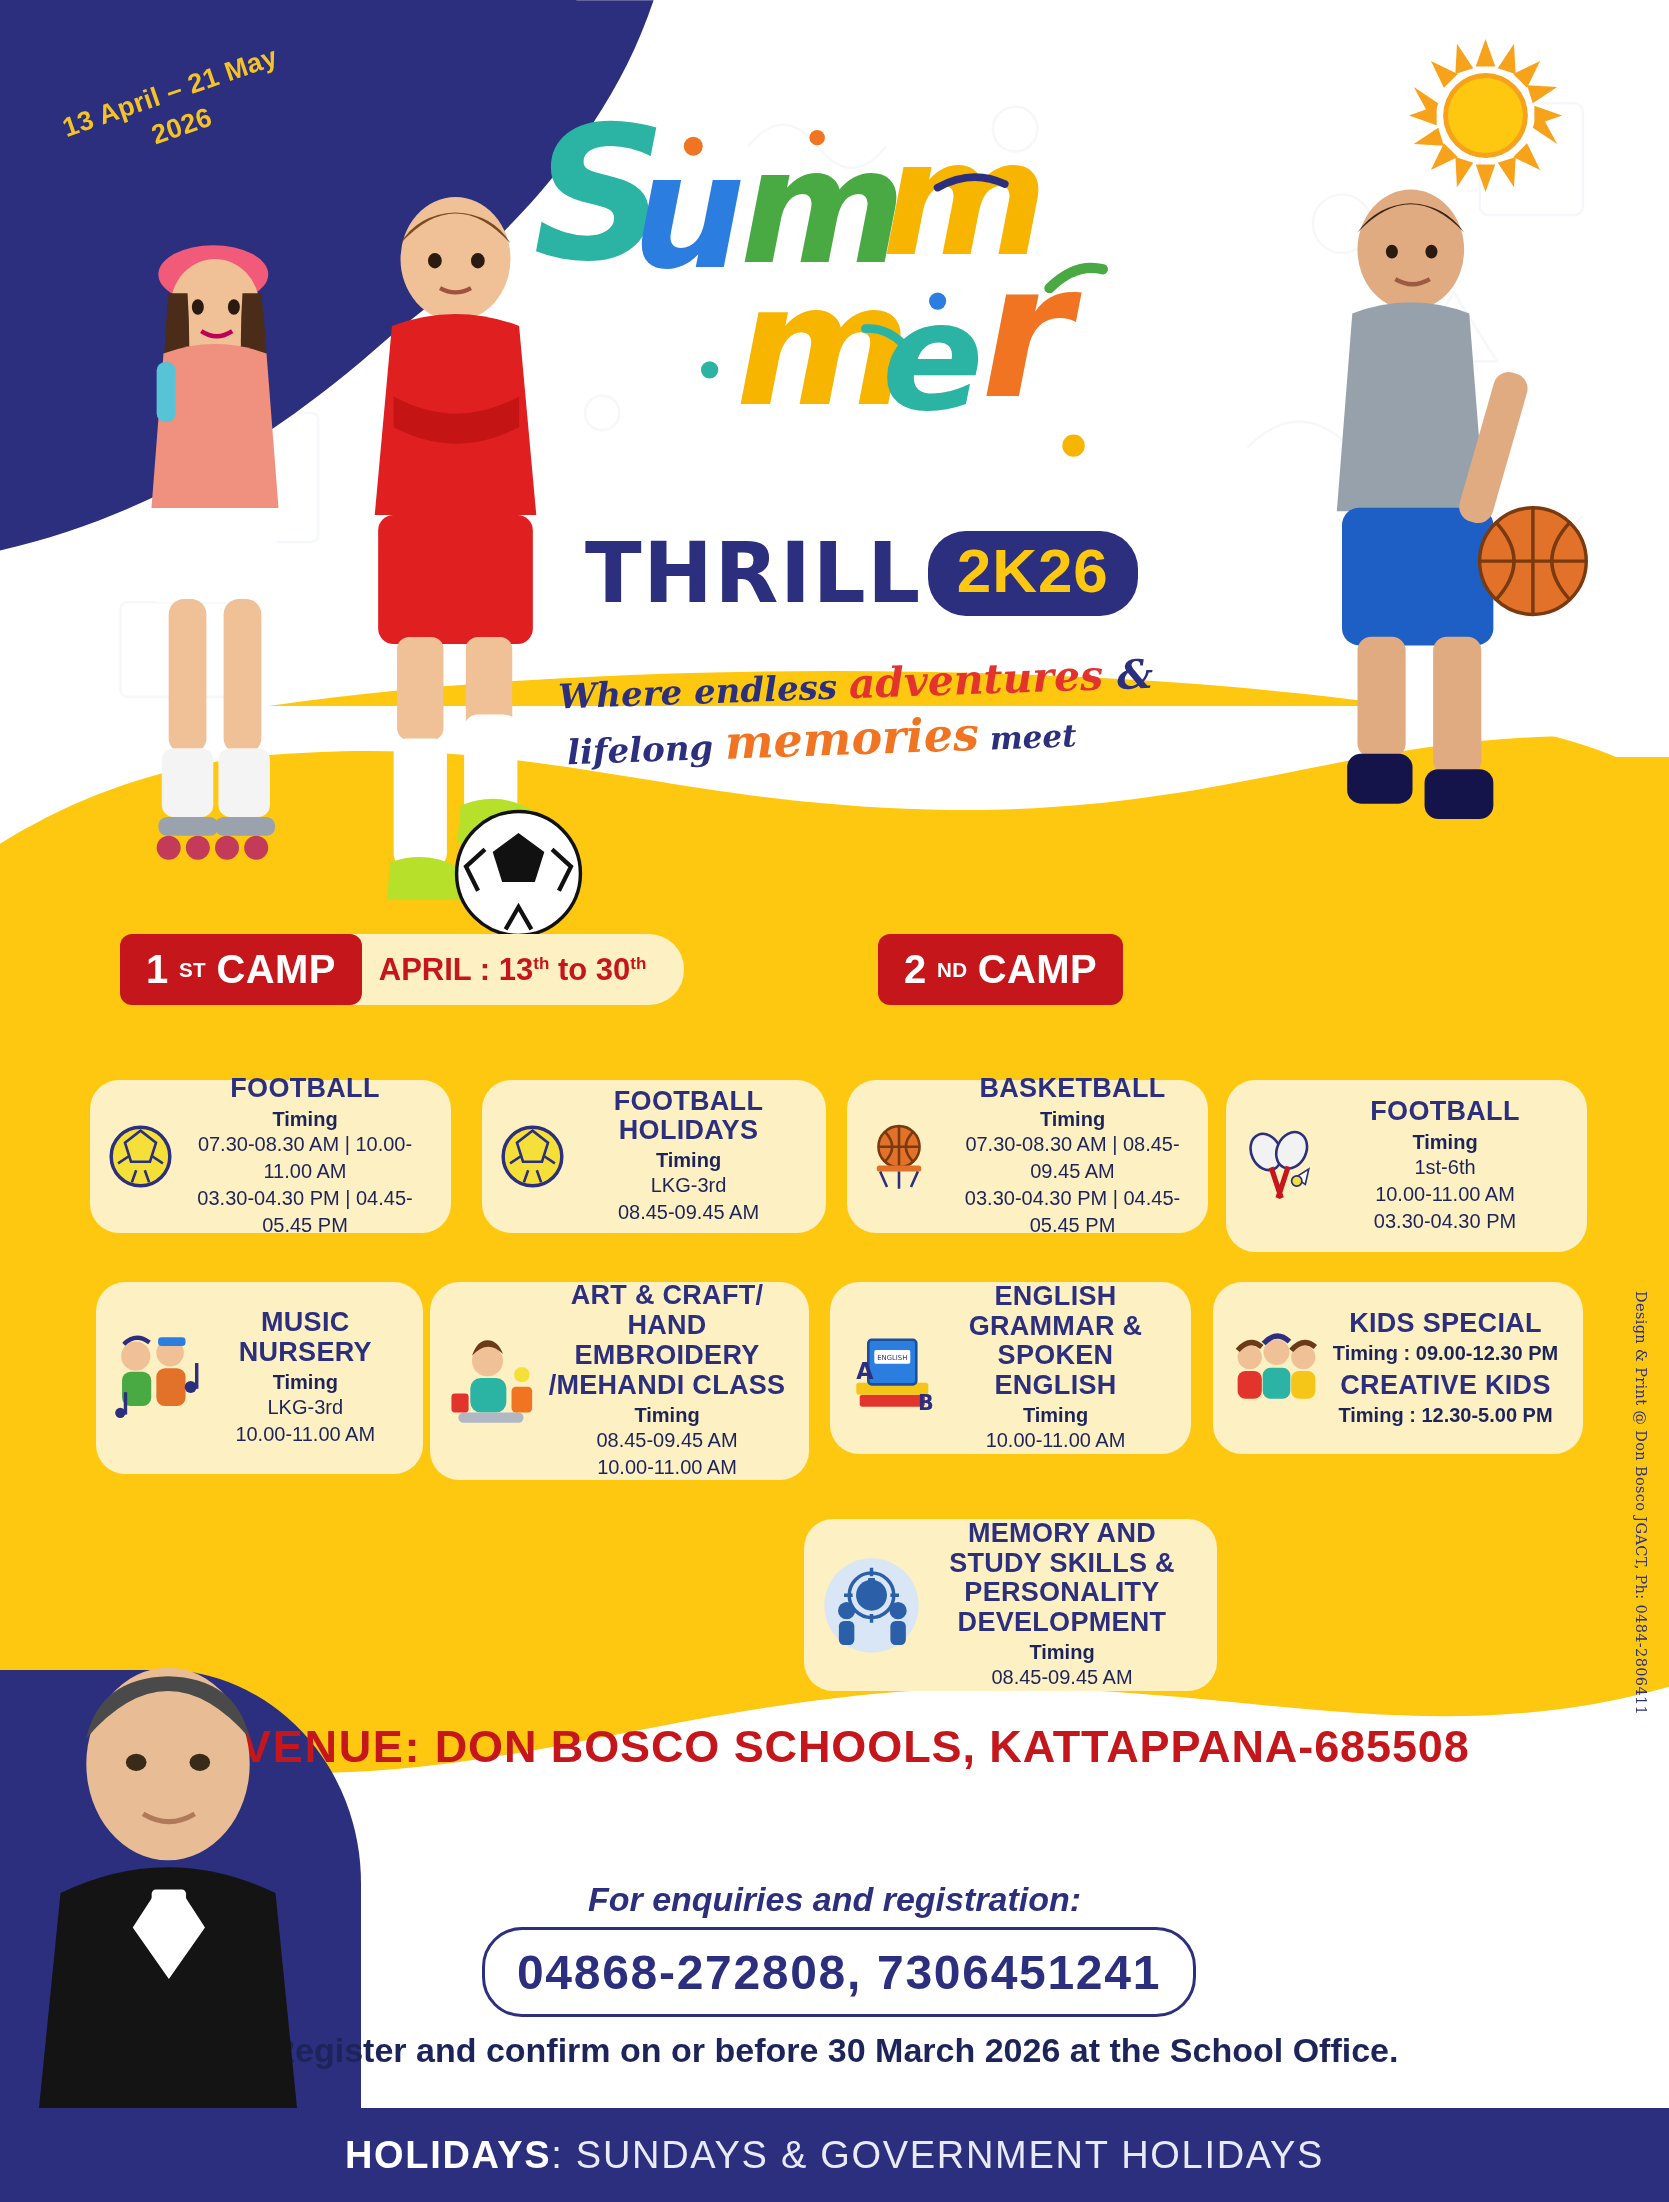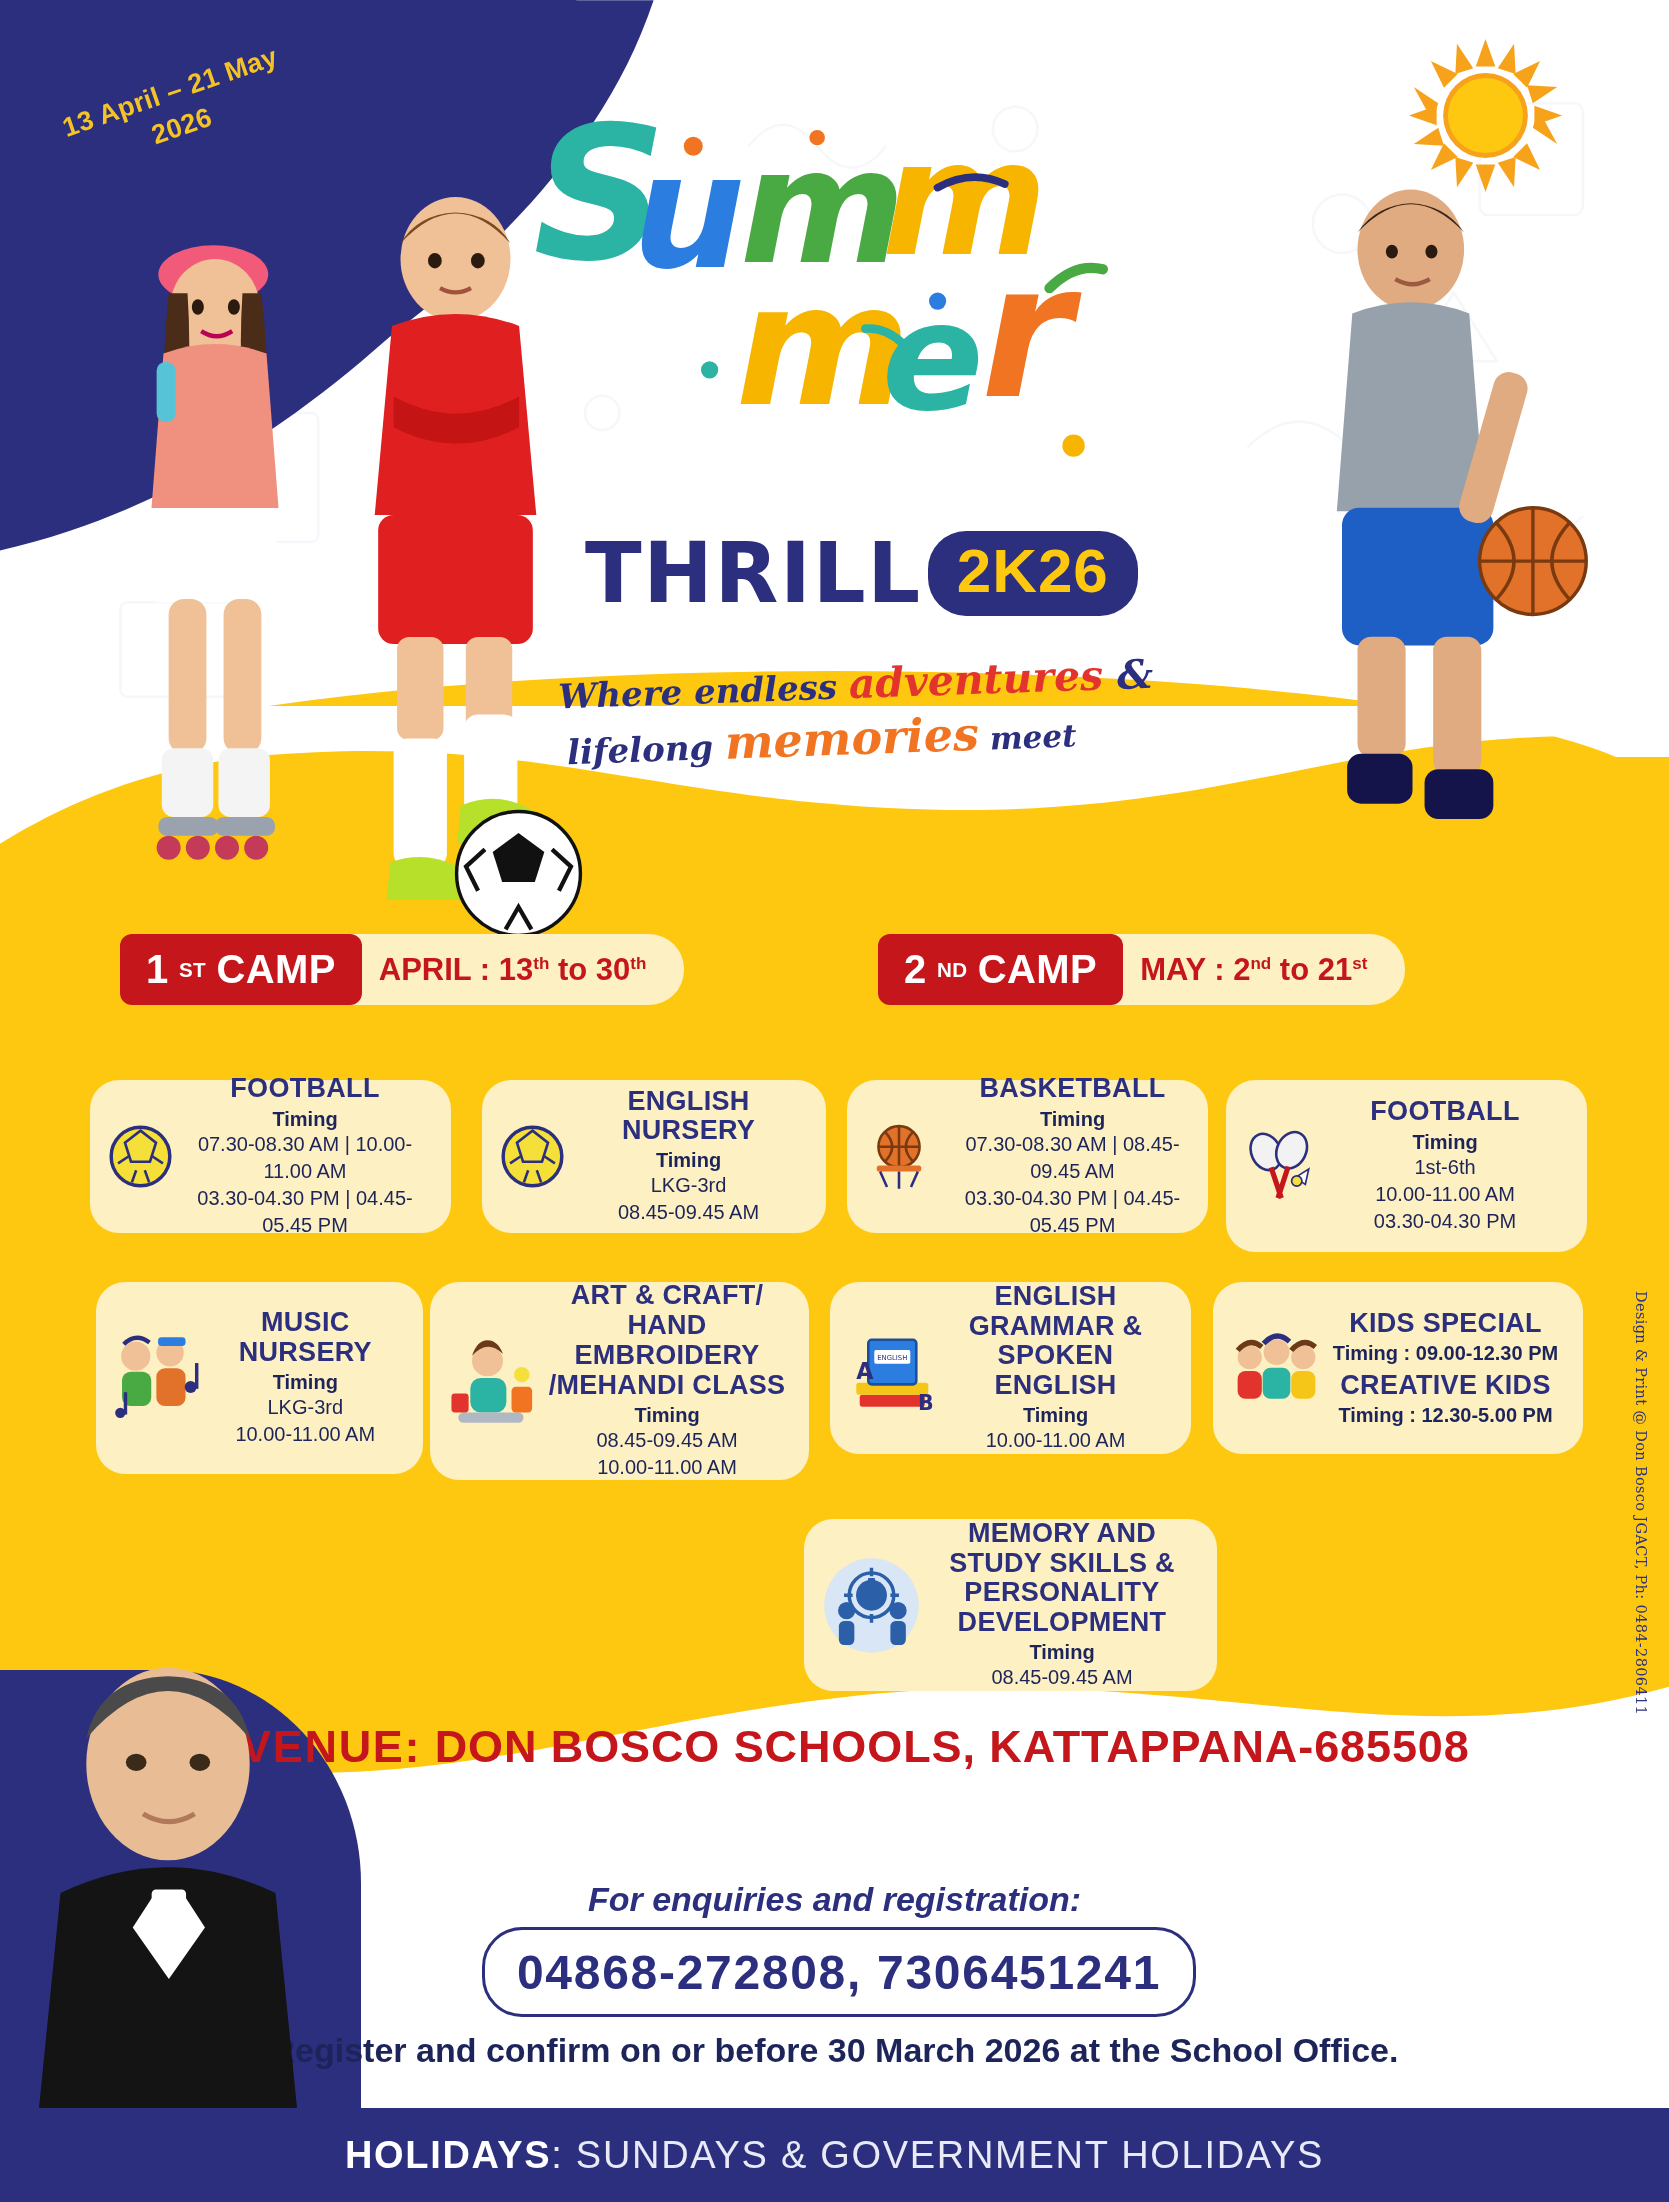--- a/index.html
+++ b/index.html
@@ -391,25 +391,20 @@
       </div>
     </div>
   </div>
 
   <div class="camp-head" style="left:878px; top:934px;">
     <div class="camp-tag">
       <span>2</span>
         <sup>ND</sup>
       <span>CAMP</span>
     </div>
-    <div class="camp-pill">
-      <div class="camp-date">
-        <span>MAY : 2</span><sup>nd</sup><span> to 21</span><sup>st</sup>
-      </div>
-    </div>
   </div>
 
   <div class="card" style="left:90px; top:1080px; width:361px; height:153px;">
     <svg class="icon" width="69" height="69" viewBox="0 0 80 80">
       <circle cx="40" cy="40" r="34" fill="#f5e03a" stroke="#2b2f7e" stroke-width="4"></circle>
       <path d="M40 10 l18 14 -7 22h-22l-7 -22z" fill="none" stroke="#2b2f7e" stroke-width="3"></path>
       <path d="M14 48 l12 -8 M66 48 l-12 -8 M30 70 l5 -14 M50 70 l-5 -14" stroke="#2b2f7e" stroke-width="3"></path>
     </svg>
     <div class="txt">
       <div class="c-title">FOOTBALL</div>
@@ -419,21 +414,21 @@
     </div>
   </div>
 
   <div class="card" style="left:482px; top:1080px; width:344px; height:153px;">
     <svg class="icon" width="69" height="69" viewBox="0 0 80 80">
       <circle cx="40" cy="40" r="34" fill="#f5e03a" stroke="#2b2f7e" stroke-width="4"></circle>
       <path d="M40 10 l18 14 -7 22h-22l-7 -22z" fill="none" stroke="#2b2f7e" stroke-width="3"></path>
       <path d="M14 48 l12 -8 M66 48 l-12 -8 M30 70 l5 -14 M50 70 l-5 -14" stroke="#2b2f7e" stroke-width="3"></path>
     </svg>
     <div class="txt">
-      <div class="c-title">ENGLISH NURSERY</div>
+      <div class="c-title">FOOTBALL HOLIDAYS</div>
       <div class="c-sub">Timing</div>
       <div class="c-line">LKG-3rd</div>
       <div class="c-line">08.45-09.45 AM</div>
     </div>
   </div>
 
   <div class="card" style="left:847px; top:1080px; width:361px; height:153px;gap:18px;">
     <svg class="icon" width="72" height="72" viewBox="0 0 84 84">
       <circle cx="42" cy="30" r="24" fill="#e2722a" stroke="#7a3a10" stroke-width="3"></circle>
       <path d="M18 30h48 M42 6v48 M26 13q16 17 0 34 M58 13q-16 17 0 34" stroke="#7a3a10" stroke-width="3" fill="none"></path>

